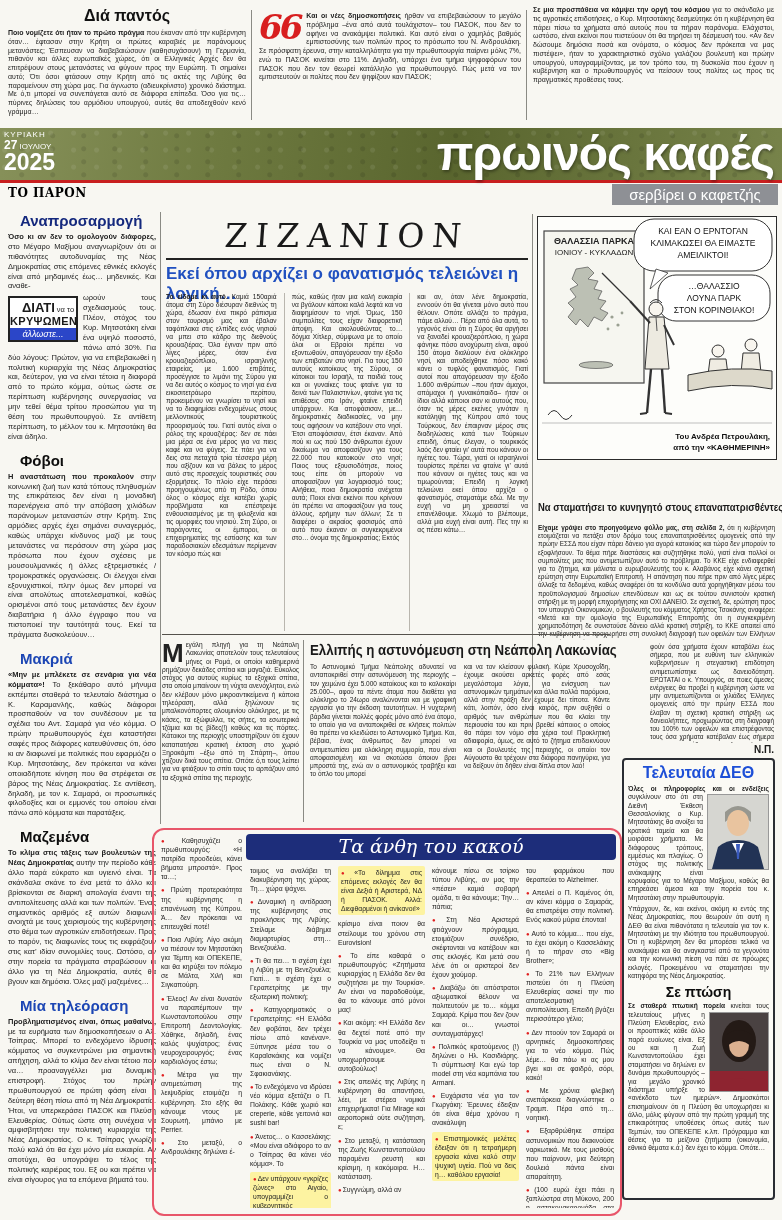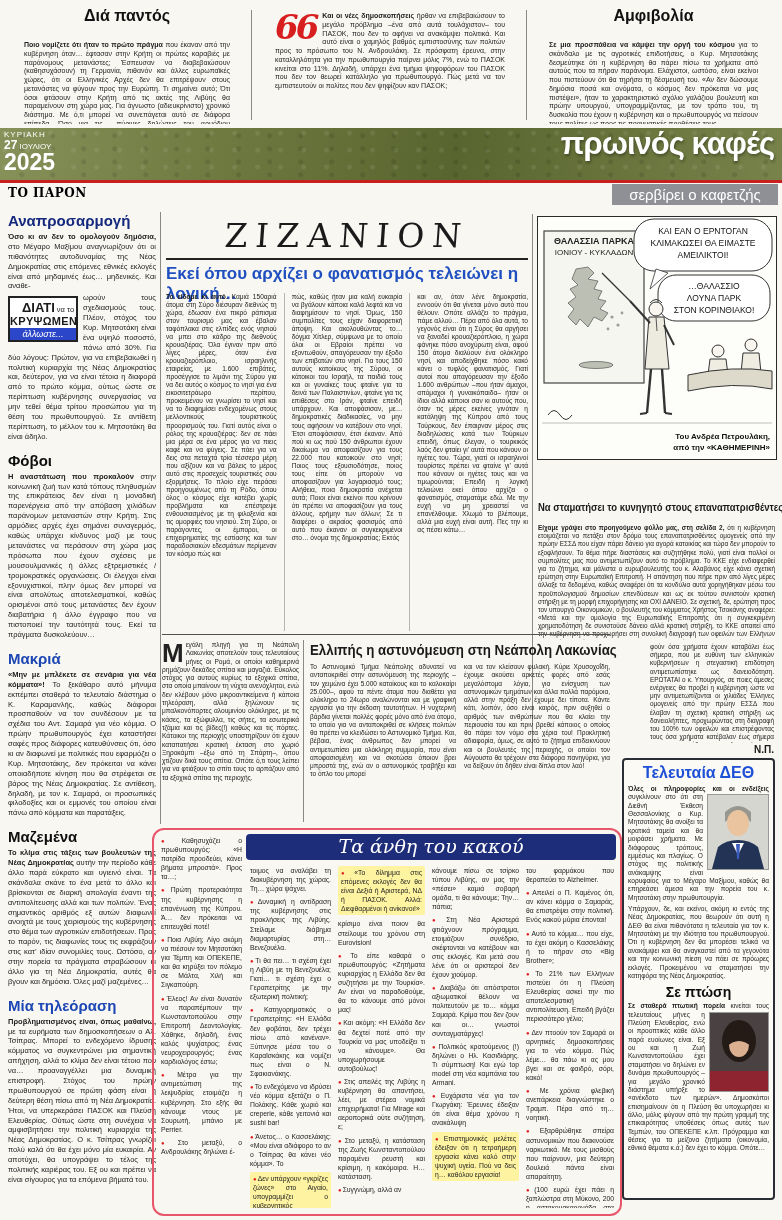--- a/index.html
+++ b/index.html
@@ -3,39 +3,39 @@
 <meta charset="utf-8">
 <style>
   html,body{margin:0;padding:0;background:#e8e7e2;}
   #page{position:relative;width:782px;height:1220px;background:#f8f7f2;overflow:hidden;
         font-family:"Liberation Sans",sans-serif;color:#1a1a1a;}
   .abs{position:absolute;}
   .vline{position:absolute;width:1px;background:#8a8a84;}
   .hline{position:absolute;height:1px;background:#55524c;}
   
   .tbox h2{text-align:center;font-size:16px;font-weight:bold;margin:1px 0 4px;color:#111;}
-  .tbox p{font-size:7px;line-height:1.25;text-align:justify;margin:16px;color:#222;}
+  .tbox p{font-size:7px;line-height:1.25;text-align:justify;margin:0;color:#222;}
   .bigquote{float:left;font-family:"DejaVu Serif",serif;font-style:italic;font-weight:bold;
             font-size:34px;line-height:.8;color:#d81f1f;margin:2px 6px 0 0;letter-spacing:-3px;}
   
   #band{background:linear-gradient(100deg,#87915a 0%,#6e7a40 28%,#59652e 58%,#77834a 100%);}
   #band:after{content:"";position:absolute;inset:0;background:
      radial-gradient(circle at 20% 30%, rgba(255,255,255,.08) 0 2px, transparent 3px),
      radial-gradient(circle at 70% 60%, rgba(0,0,0,.10) 0 2px, transparent 3px);
      background-size:23px 17px,31px 13px;}
-  #brand{color:#fff;font-weight:bold;font-size:31px;letter-spacing:-1px;z-index:3;
+  #brand{color:#fff;font-weight:bold;font-size:48px;letter-spacing:-1px;z-index:3;
          text-shadow:1px 2px 3px rgba(0,0,0,.35);}
   #date{color:#fff;line-height:1.02;z-index:3;}
   #date .d1{font-size:8px;letter-spacing:1px;}
   #date .d2 b{font-size:12px;text-align:center;} #date .d2{font-size:8px;}
   #date .d3{font-size:23px;font-weight:bold;}
   #paron{font-family:"DejaVu Serif",serif;font-weight:bold;font-size:12px;letter-spacing:.5px;color:#000;}
   #servebox{background:#8e9095;color:#fff;font-size:15px;text-align:center;line-height:21px;}
   
-  .sec-h{font-size:15px;font-weight:bold;margin:10px 0 3px;}
+  .sec-h{font-size:15px;font-weight:bold;margin:10px 12px 3px;}
   .blu{color:#1c46b4;} .blk{color:#0d0d0d;}
   .sec-p{font-size:7.5px;line-height:1.32;text-align:justify;margin:0 0 2px;color:#222;}
   .diati{float:left;width:66px;border:2px solid #222;margin:3px 5px 2px 0;text-align:center;background:#fff;}
   .diati .l1{font-size:7.5px;padding-top:2px;} .diati .l1 b{font-size:13px;margin-left:10px;}
   .diati .l2{font-size:11px;font-weight:bold;letter-spacing:.3px;}
   .diati .l3{background:#2b46c8;color:#fff;font-style:italic;font-size:9px;padding:1px 8px;margin-top:1px;}
   
   #zkick{font-family:"DejaVu Serif",serif;font-size:33px;letter-spacing:8px;text-align:center;
          font-weight:500;transform:skewX(-4deg);}
   #zhead{color:#2050c0;font-size:17px;font-weight:bold;margin-top:3px;}
@@ -80,38 +80,37 @@
 
   <section class="abs tbox ovh" style="left:259px;top:6px;width:262px;height:118px">
     <p style="margin-top:6px">
       <span class="bigquote">66</span>
       <b>Και οι νέες δημοσκοπήσεις</b> <span>ήρθαν να επιβεβαιώσουν το μεγάλο πρόβλημα –ένα από αυτά τουλάχιστον– του ΠΑΣΟΚ, που δεν το αφήνει να ανακάμψει πολιτικά. Και αυτό είναι ο χαμηλός βαθμός εμπιστοσύνης των πολιτών προς το πρόσωπο του Ν. Ανδρουλάκη. Σε πρόσφατη έρευνα, στην καταλληλότητα για την πρωθυπουργία παίρνει μόλις 7%, ενώ το ΠΑΣΟΚ κινείται στο 11%. Δηλαδή, υπάρχει ένα τμήμα ψηφοφόρων του ΠΑΣΟΚ που δεν τον θεωρεί κατάλληλο για πρωθυπουργό. Πώς μετά να τον εμπιστευτούν οι πολίτες που δεν ψηφίζουν καν ΠΑΣΟΚ;</span>
     </p>
   </section>
   <div class="vline" style="left:526px;top:10px;height:110px"></div>
 
   <section class="abs tbox ovh" style="left:533px;top:6px;width:241px;height:118px">
-    <h2>Αμφιβολία</h2>
     <p><b>Σε μια προσπάθεια να κάμψει την οργή του κόσμου</b> <span>για το σκάνδαλο με τις αγροτικές επιδοτήσεις, ο Κυρ. Μητσοτάκης δεσμεύτηκε ότι η κυβέρνηση θα πάρει πίσω τα χρήματα από αυτούς που τα πήραν παράνομα. Ελάχιστοι, ωστόσο, είναι εκείνοι που πιστεύουν ότι θα τηρήσει τη δέσμευσή του. «Αν δεν δώσουμε δημόσια ποσά και ονόματα, ο κόσμος δεν πρόκειται να μας πιστέψει», ήταν το χαρακτηριστικό σχόλιο γαλάζιου βουλευτή και πρώην υπουργού, υπογραμμίζοντας, με τον τρόπο του, τη δυσκολία που έχουν η κυβέρνηση και ο πρωθυπουργός να πείσουν τους πολίτες ως προς τις πραγματικές προθέσεις τους.</span></p>
   </section>
 
   <div id="band" class="abs" style="left:0;top:128px;width:782px;height:52px"></div>
   <div id="date" class="abs" style="left:4px;top:131px">
     <div class="d1">ΚΥΡΙΑΚΗ</div>
     <div class="d2"><b>27</b> <span>ΙΟΥΛΙΟΥ</span></div>
     <div class="d3">2025</div>
   </div>
   <div id="brand" class="abs" style="right:8px;top:126px">πρωινός καφές</div>
   <div class="abs" style="left:0;top:180px;width:782px;height:3px;background:#c81f1f"></div>
   <div id="paron" class="abs" style="left:8px;top:186px">ΤΟ ΠΑΡΟΝ</div>
   <div id="servebox" class="abs" style="left:612px;top:184px;width:166px;height:21px">σερβίρει ο καφετζής</div>
 
   <div class="abs ovh" style="left:8px;top:208px;width:148px;height:1000px">
     <h3 class="sec-h" style="color:#14287d;margin-top:4px">Αναπροσαρμογή</h3>
-    <p class="sec-p"><b>Όσο κι αν δεν το ομολογούν δημόσια,</b> <span>στο Μέγαρο Μαξίμου αναγνωρίζουν ότι οι πιθανότητες αυτοδυναμίας της Νέας Δημοκρατίας στις επόμενες εθνικές εκλογές είναι από μηδαμινές έως… μηδενικές. Και αναθε-</span></p>
+    <p class="sec-p"><b>Όσο κι αν δεν το ομολογούν διάφορες,</b> <span>στο Μέγαρο Μαξίμου αναγνωρίζουν ότι οι πιθανότητες αυτοδυναμίας της Νέας Δημοκρατίας στις επόμενες εθνικές εκλογές είναι από μηδαμινές έως… μηδενικές. Και αναθε-</span></p>
     <div>
       <div class="diati">
         <div class="l1"><b>ΔΙΑΤΙ</b> <span>να το</span></div>
         <div class="l2">ΚΡΥΨΩΜΕΝ</div>
         <div class="l3">άλλωστε...</div>
       </div>
       <p class="sec-p">ωρούν τους σχεδιασμούς τους. Πλέον, στόχος του Κυρ. Μητσοτάκη είναι ένα υψηλό ποσοστό, πάνω από 30%. Για δύο λόγους: Πρώτον, για να επιβεβαιωθεί η πολιτική κυριαρχία της Νέας Δημοκρατίας και, δεύτερον, για να είναι τέτοια η διαφορά από το πρώτο κόμμα, ούτως ώστε σε περίπτωση κυβέρνησης συνεργασίας να μην τεθεί θέμα τρίτου προσώπου για τη θέση του πρωθυπουργού. Σε αντίθετη περίπτωση, το μέλλον του κ. Μητσοτάκη θα είναι άδηλο.</p>
     </div>
     <h3 class="sec-h blk">Φόβοι</h3>
     <p class="sec-p"><b>Η αναστάτωση που προκαλούν</b> <span>στην κοινωνική ζωή των κατά τόπους πληθυσμών της επικράτειας δεν είναι η μοναδική παρενέργεια από την απόβαση χιλιάδων παράνομων μεταναστών στην Κρήτη. Στις αρμόδιες αρχές έχει σημάνει συναγερμός, καθώς υπάρχει κίνδυνος μαζί με τους μετανάστες να περάσουν στη χώρα μας πρόσωπα που έχουν σχέσεις με μουσουλμανικές ή άλλες εξτρεμιστικές / τρομοκρατικές οργανώσεις. Οι έλεγχοι είναι εξονυχιστικοί, πλην όμως δεν μπορεί να είναι απολύτως αποτελεσματικοί, καθώς ορισμένοι από τους μετανάστες δεν έχουν διαβατήρια ή άλλο έγγραφο που να πιστοποιεί την ταυτότητά τους. Εκεί τα πράγματα δυσκολεύουν…</span></p>

